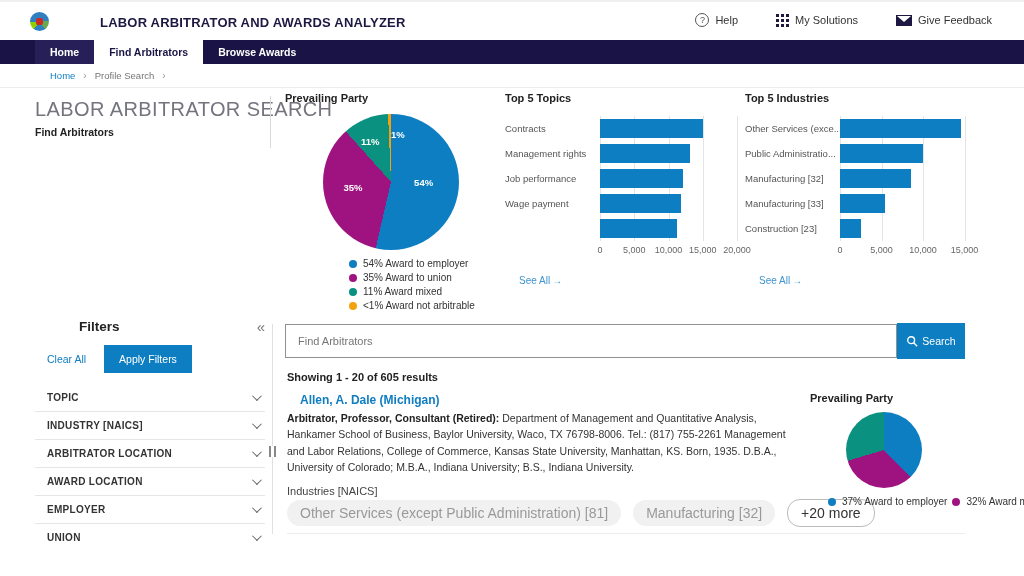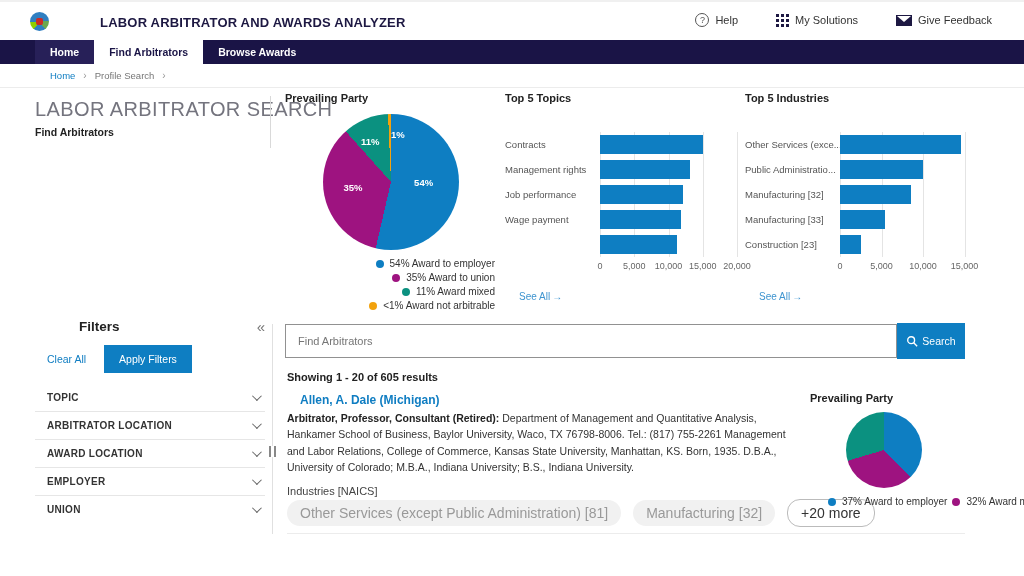--- a/index.html
+++ b/index.html
@@ -42,27 +42,27 @@
   .panel-title { font-size:11px; font-weight:bold; color:#222; }
 
   .pie-panel { position:absolute; left:285px; top:90px; width:210px; }
   .pie-big { position:relative; width:136px; height:136px; border-radius:50%; margin:10px 0 8px 38px; }
   .pie-label { position:absolute; color:#fff; font-size:9.5px; font-weight:bold; }
   .pie-big .pie-label-0 { left:67%; top:46%; }
   .pie-big .pie-label-1 { left:15%; top:50%; }
   .pie-big .pie-label-2 { left:28%; top:16%; }
   .pie-big .pie-label-3 { left:50%; top:11%; }
   .pie-legend { display:flex; flex-direction:column; gap:3px; margin-left:64px; }
-  .leg-row { display:flex; align-items:center; gap:6px; font-size:10px; color:#333; white-space:nowrap;justify-content:flex-end; }
+  .leg-row { display:flex; align-items:center; gap:6px; font-size:10px; color:#333; white-space:nowrap; }
   .leg-dot { width:8px; height:8px; border-radius:50%; flex:0 0 8px; }
 
   .bar-panel { position:absolute; top:90px; width:232px; }
   #topics-panel { left:505px; }
   #industries-panel { left:745px; }
-  .bc { display:flex; margin-top:28px; }
+  .bc { display:flex; margin-top:12px; }
   .bc-left { width:95px; display:flex; flex-direction:column; }
   .bc-left .bc-cat { height:25px; display:flex; align-items:center; font-size:9.5px; color:#555; white-space:nowrap; overflow:hidden; }
   .bc-right { position:relative; flex:1; height:125px; }
   .grid-line { position:absolute; top:0; bottom:0; width:1px; background:#e4e4e4; }
   .bc-row { position:relative; height:25px; display:flex; align-items:center; }
   .bc-fill { height:19px; background:#0e7ec2; }
   .bc-ticks { position:relative; margin-left:95px; height:14px; margin-top:4px; }
   .bc-tick { position:absolute; transform:translateX(-50%); font-size:9px; color:#666; white-space:nowrap; }
   .see-all { display:inline-flex; gap:2px; align-items:center; margin:16px 0 0 14px; font-size:10px; color:#3e94cf; cursor:pointer; text-decoration:none; }
 
@@ -286,20 +286,24 @@
     <div class="filters-actions">
       <span class="clear-all">Clear All</span>
       <button class="apply-btn">Apply Filters</button>
     </div>
     <div id="facet-list">
         <div class="facet">
           <span class="facet-label">TOPIC</span>
           <span class="chev"></span>
         </div>
         <div class="facet">
+          <span class="facet-label">INDUSTRY [NAICS]</span>
+          <span class="chev"></span>
+        </div>
+        <div class="facet">
           <span class="facet-label">ARBITRATOR LOCATION</span>
           <span class="chev"></span>
         </div>
         <div class="facet">
           <span class="facet-label">AWARD LOCATION</span>
           <span class="chev"></span>
         </div>
         <div class="facet">
           <span class="facet-label">EMPLOYER</span>
           <span class="chev"></span>

